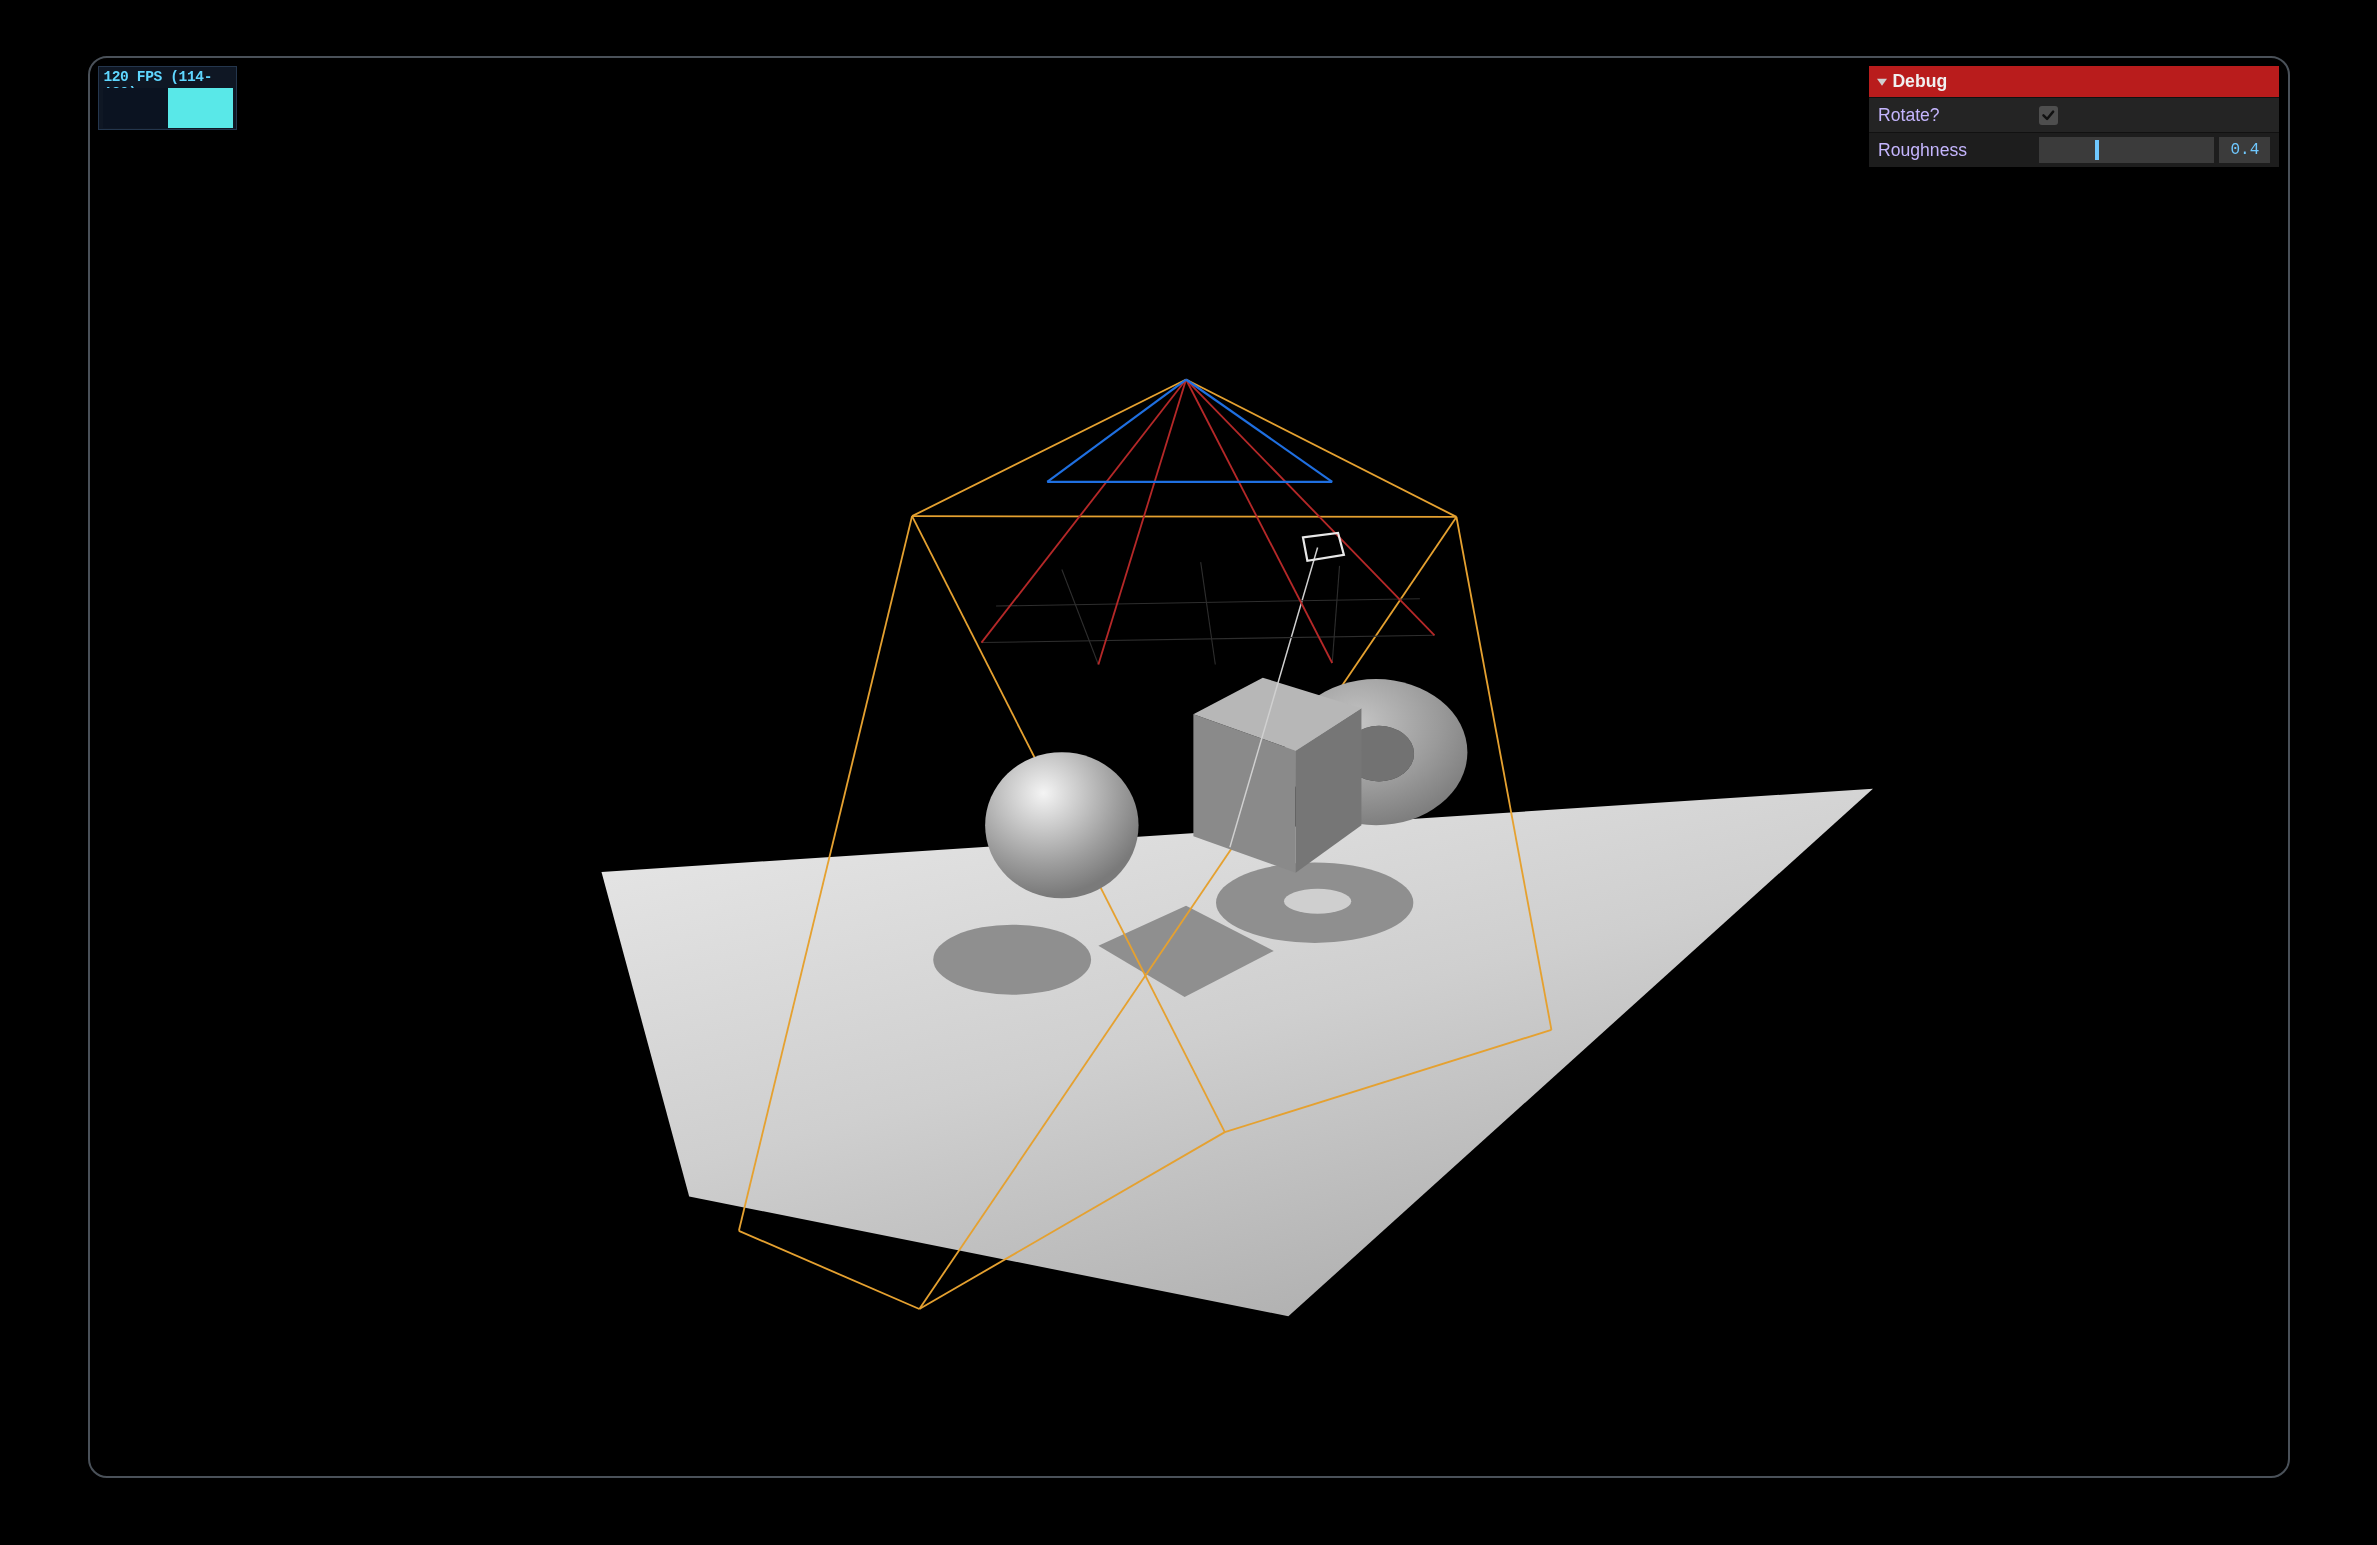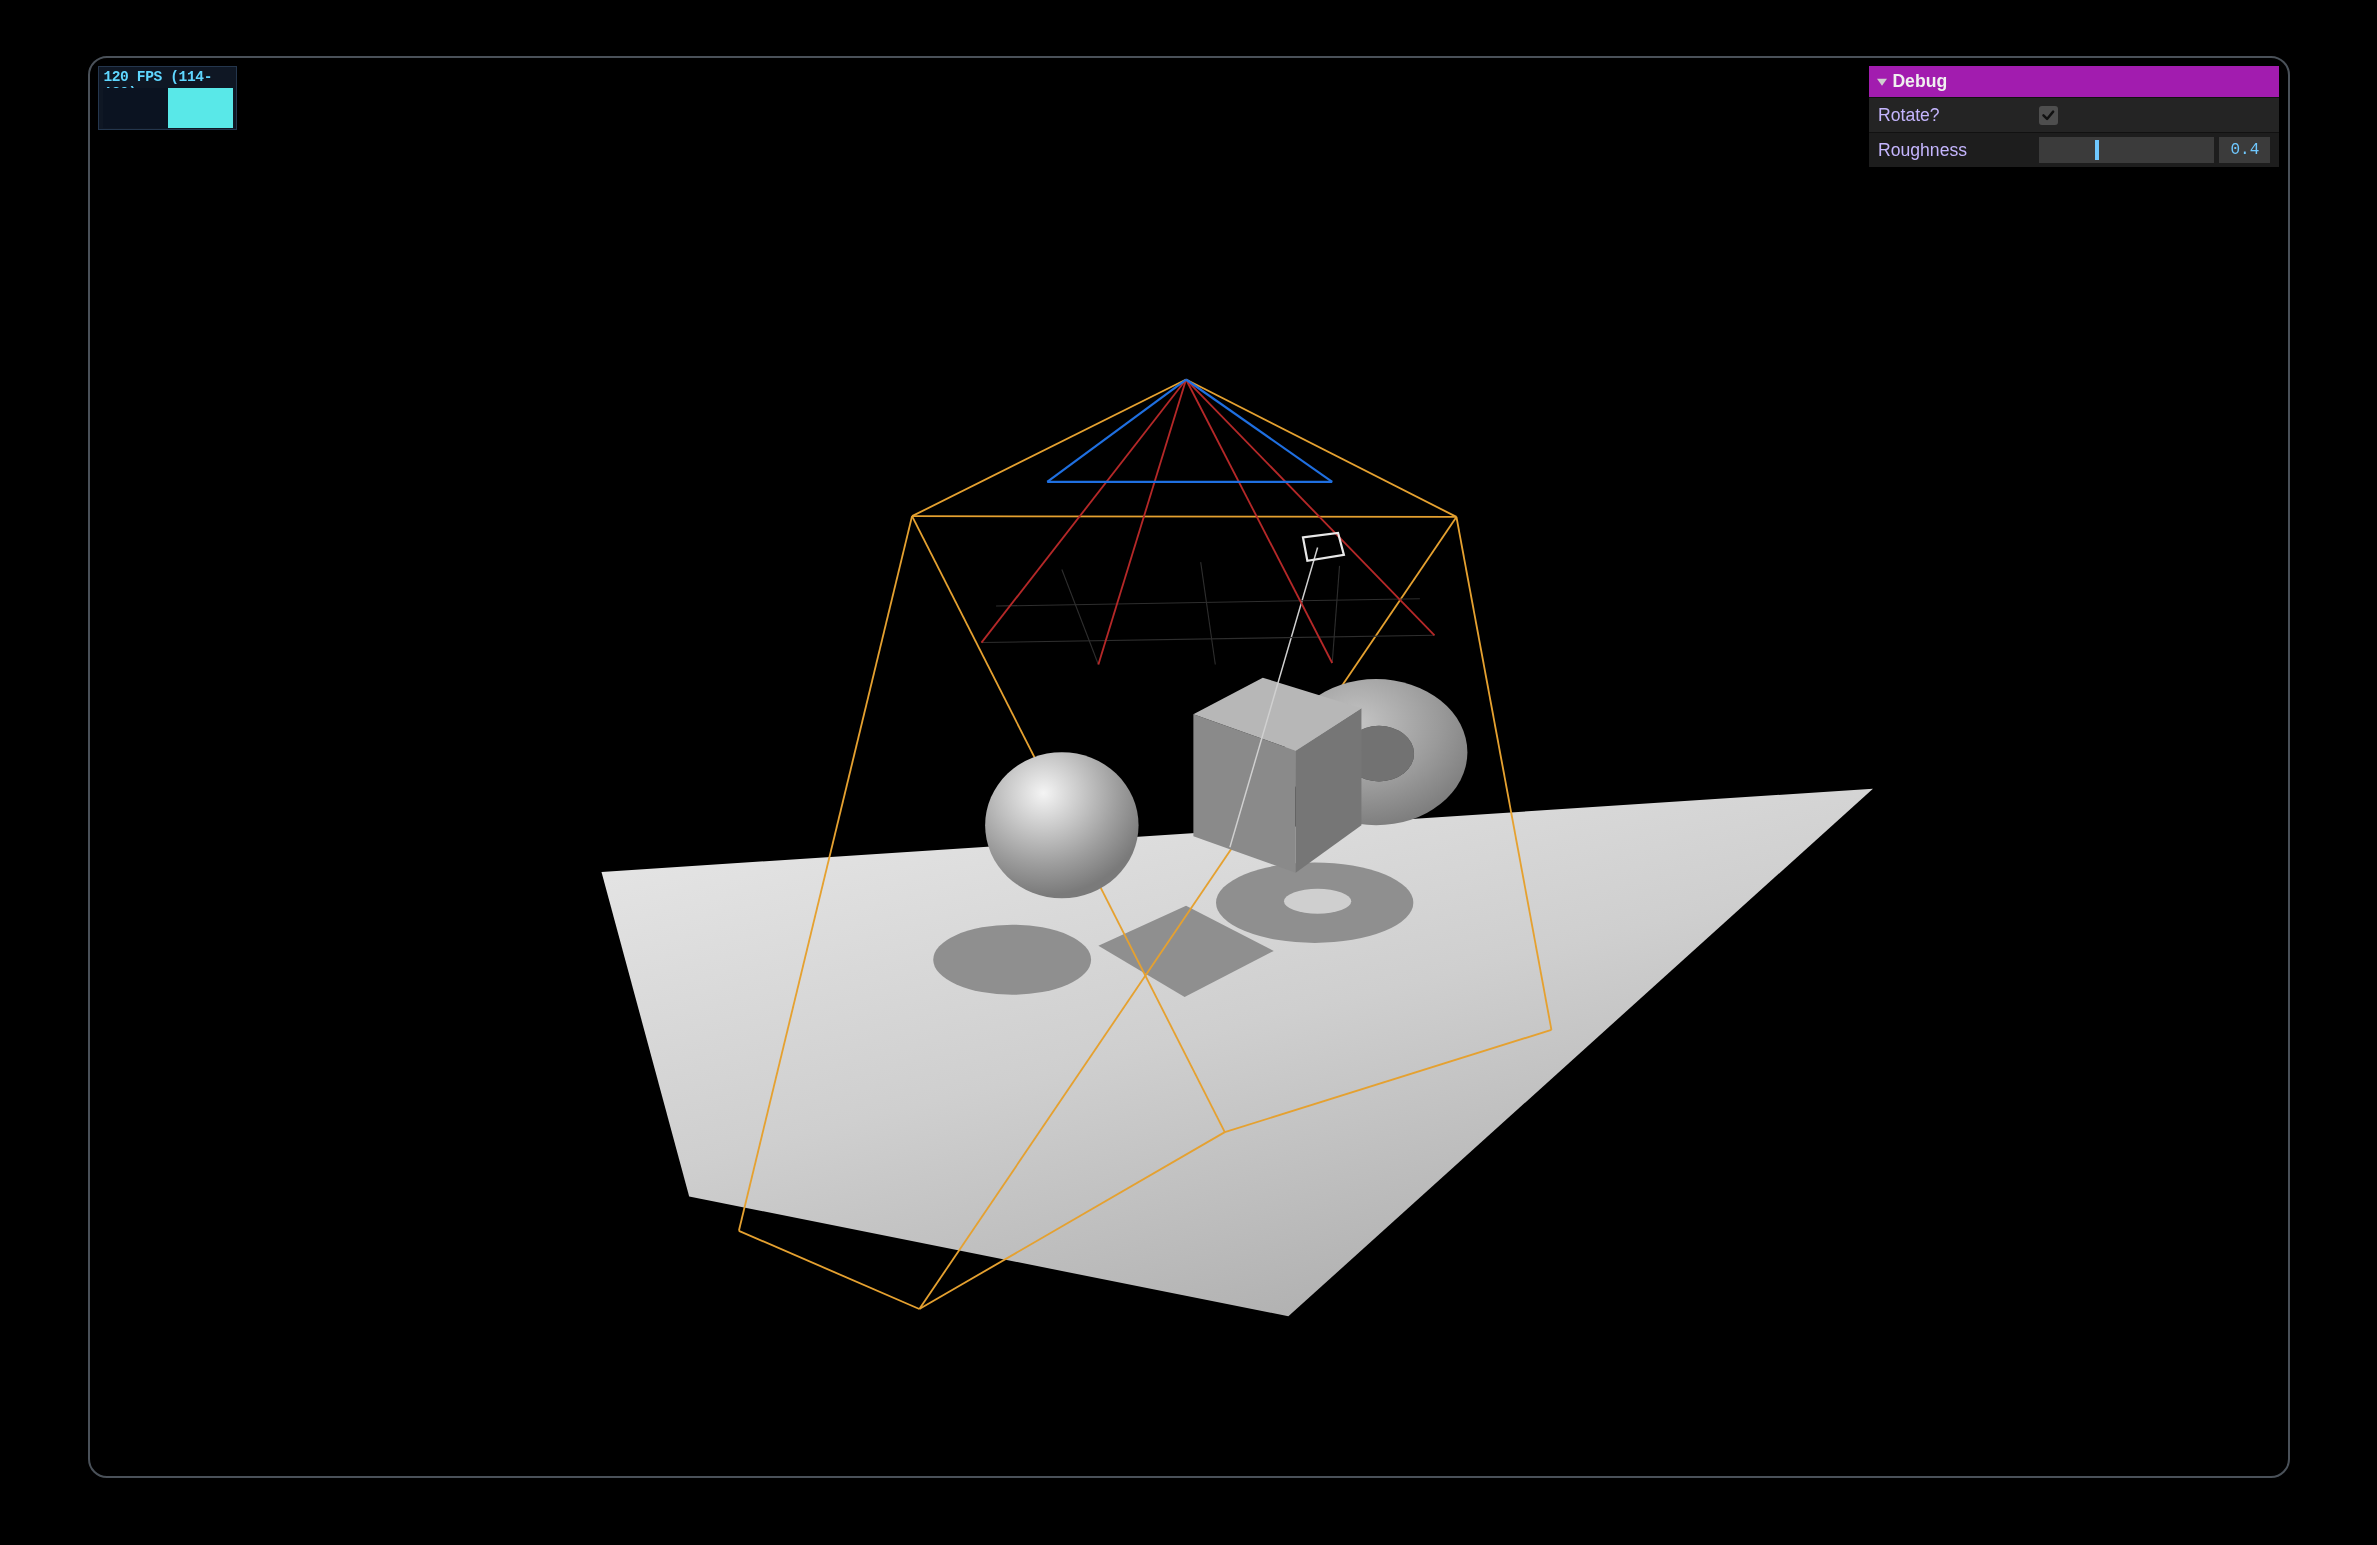--- a/index.html
+++ b/index.html
@@ -65,21 +65,21 @@
     .debug-panel {
       position: absolute;
       right: 8.8px;
       top: 8px;
       width: 410px;
       font-size: 17.6px;
       color: #d7d7d7;
     }
     .debug-header {
       height: 31px;
-      background: #a21caf;
+      background: #b91c1c;
       display: flex;
       align-items: center;
       padding: 0 7.3px;
       gap: 5.9px;
       cursor: pointer;
     }
     .debug-header .chev {
       width: 0; height: 0;
       border-left: 5.9px solid transparent;
       border-right: 5.9px solid transparent;

